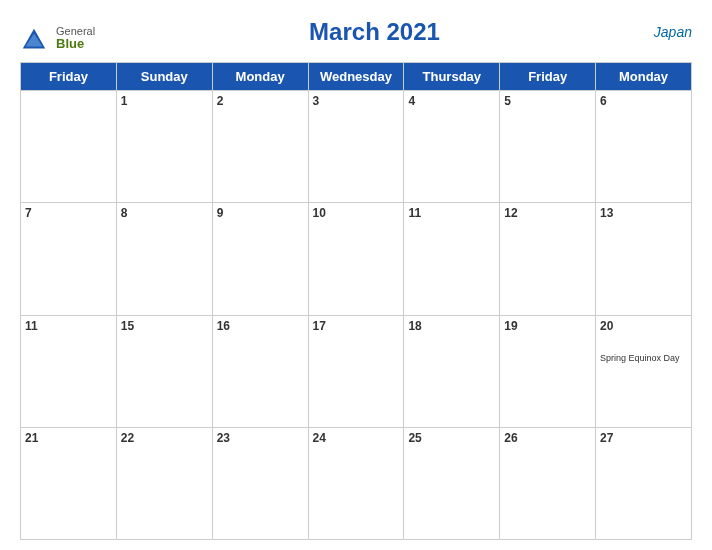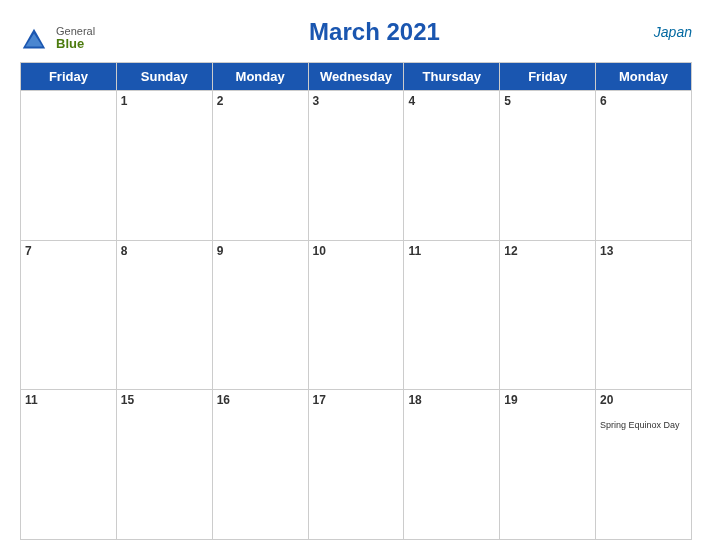--- a/index.html
+++ b/index.html
@@ -75,21 +75,21 @@
       width: calc(100% / 7);
     }
     .day-num {
       font-size: 12px;
       color: #333;
       font-weight: bold;
     }
     .holiday-text {
       font-size: 9px;
       color: #333;
-      margin-top: 13px;
+      margin-top: 20px;
       line-height: 1.2;
     }
   </style>
 </head>
 <body>
 
 <div class="header">
   <div class="logo">
     <svg class="logo-icon" viewBox="0 0 30 30">
       <polygon points="15,3 27,24 3,24" fill="#1a56b0"></polygon>
@@ -178,14 +178,37 @@
           <div class="day-num">18</div>
         </td>
         <td>
           <div class="day-num">19</div>
         </td>
         <td>
           <div class="day-num">20</div>
           <div class="holiday-text">Spring Equinox Day</div>
         </td>
       </tr>
+      <tr>
+        <td>
+          <div class="day-num">21</div>
+        </td>
+        <td>
+          <div class="day-num">22</div>
+        </td>
+        <td>
+          <div class="day-num">23</div>
+        </td>
+        <td>
+          <div class="day-num">24</div>
+        </td>
+        <td>
+          <div class="day-num">25</div>
+        </td>
+        <td>
+          <div class="day-num">26</div>
+        </td>
+        <td>
+          <div class="day-num">27</div>
+        </td>
+      </tr>
     </tbody>
 </table>
 
 </body></html>

